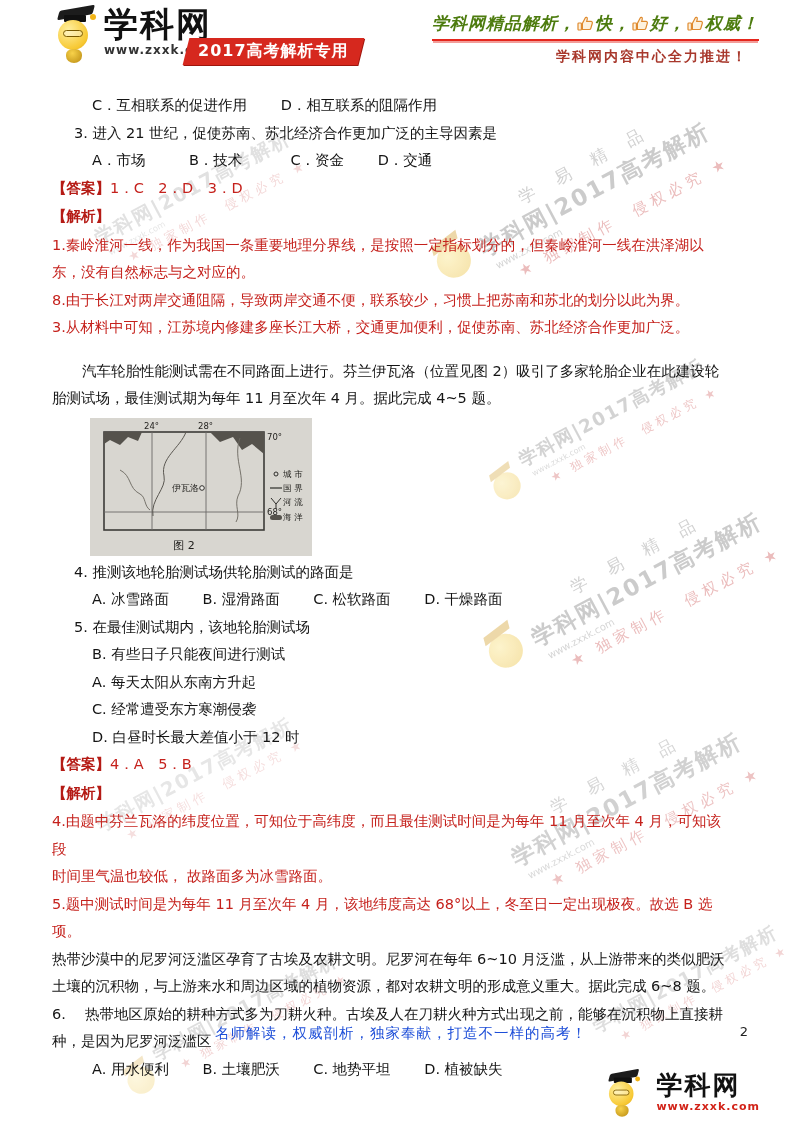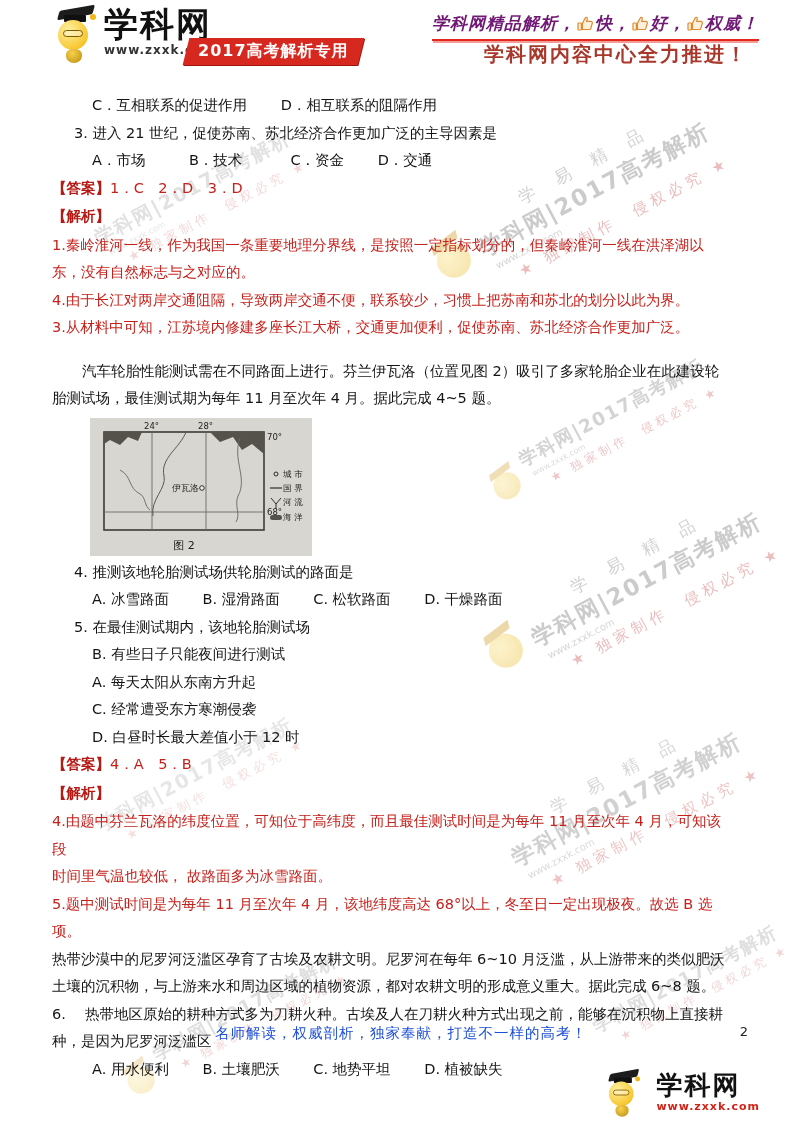--- a/index.html
+++ b/index.html
@@ -25,23 +25,23 @@
   .logo-text { margin-left:6px; }
   .logo-brand { font-size:34px; font-weight:bold; letter-spacing:2px; color:#111; line-height:36px; }
   .logo-url { font-size:12px; font-weight:bold; color:#333; letter-spacing:1px; margin-top:1px; }
   .ribbon { position:absolute; left:186px; top:38px; background:#d6281e; color:#fff;
             font-size:16px; font-weight:bold; padding:3px 12px; transform:skewX(-14deg);
             box-shadow:1px 1px 0 #9e150d; }
   .ribbon > span { display:inline-block; transform:skewX(14deg); letter-spacing:1px; }
   .slogan-wrap { position:absolute; right:46px; top:12px; width:316px; text-align:right; }
   .slogan-main { display:inline-block; border-bottom:2px solid #e5261d; padding-bottom:4px;
                  box-shadow:0 3px 0 -1px rgba(229,38,29,.45);
-                 color:#701a75; font-size:17px; font-weight:bold; font-style:italic; letter-spacing:1px; white-space:nowrap; }
+                 color:#4d7c0f; font-size:17px; font-weight:bold; font-style:italic; letter-spacing:1px; white-space:nowrap; }
   .thumb { display:inline-block; width:17px; height:16px; vertical-align:-2px; margin:0 1px; }
-  .slogan-sub { color:#a8382c; font-size:20px; font-weight:bold; letter-spacing:2px; }
+  .slogan-sub { margin-top:7px; color:#a8382c; font-size:14px; font-weight:bold; letter-spacing:2px; }
 
   
   .wm-layer { position:absolute; inset:0; z-index:1; pointer-events:none; }
   .wm { position:absolute; transform:rotate(-28deg); white-space:nowrap; }
   .wm-premium { font-size:17px; color:#cfcfcf; letter-spacing:9px; margin-left:58px; }
   .wm-brand-line { font-size:23px; font-weight:bold; color:#c9c9c9; letter-spacing:2px; }
   .wm-url { font-size:10px; color:#d3d3d3; margin-left:6px; }
   .wm-rights { font-size:15px; color:#eab9b9; letter-spacing:5px; margin-top:2px; margin-left:24px; }
   .wm-blob { position:absolute; left:-46px; top:18px; width:34px; height:34px; border-radius:50%;
              background:radial-gradient(circle at 38% 32%, #fdf0bc, #f3d98c); opacity:.8; }
@@ -160,21 +160,21 @@
   </div>
 
   <div class="content">
     <div class="line ind2">C．互相联系的促进作用　 　D．相互联系的阻隔作用</div>
     <div class="line ind1">3. 进入 21 世纪，促使苏南、苏北经济合作更加广泛的主导因素是</div>
     <div class="line ind2">A．市场　　　B．技术　　　 C．资金　　 D．交通</div>
     <div class="line red"><span class="tag">【答案】</span><span>1．C　2．D　3．D</span></div>
     <div class="line red"><span class="tag">【解析】</span></div>
     <div class="line red">1.秦岭淮河一线，作为我国一条重要地理分界线，是按照一定指标划分的，但秦岭淮河一线在洪泽湖以</div>
     <div class="line red">东，没有自然标志与之对应的。</div>
-    <div class="line red">4.由于长江对两岸交通阻隔，导致两岸交通不便，联系较少，习惯上把苏南和苏北的划分以此为界。</div>
+    <div class="line red">8.由于长江对两岸交通阻隔，导致两岸交通不便，联系较少，习惯上把苏南和苏北的划分以此为界。</div>
     <div class="line red">3.从材料中可知，江苏境内修建多座长江大桥，交通更加便利，促使苏南、苏北经济合作更加广泛。</div>
 
     <div class="line gap18 first-indent">汽车轮胎性能测试需在不同路面上进行。芬兰伊瓦洛（位置见图 2）吸引了多家轮胎企业在此建设轮</div>
     <div class="line">胎测试场，最佳测试期为每年 11 月至次年 4 月。据此完成 4~5 题。</div>
 
     <div class="map-wrap">
       <svg width="222" height="138" viewBox="0 0 222 138">
         <rect x="0" y="0" width="222" height="138" fill="#d8d6d0"></rect>
 
         <rect x="14" y="14" width="160" height="98" fill="none" stroke="#3c3b38" stroke-width="1.6"></rect>

